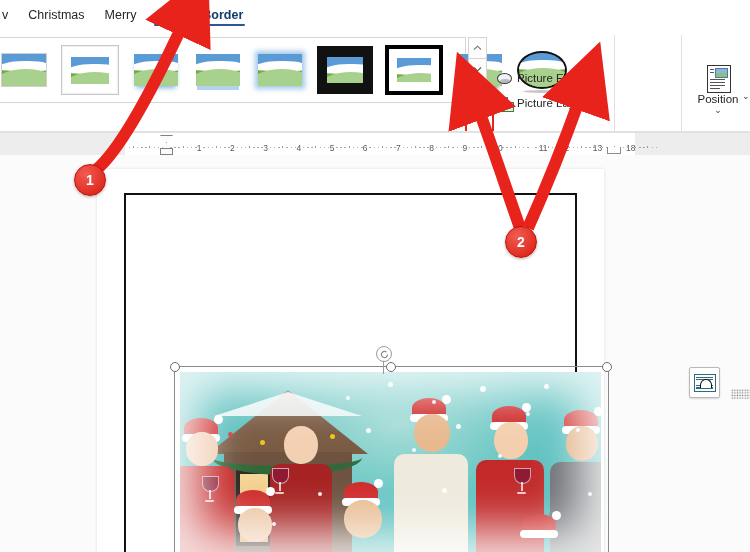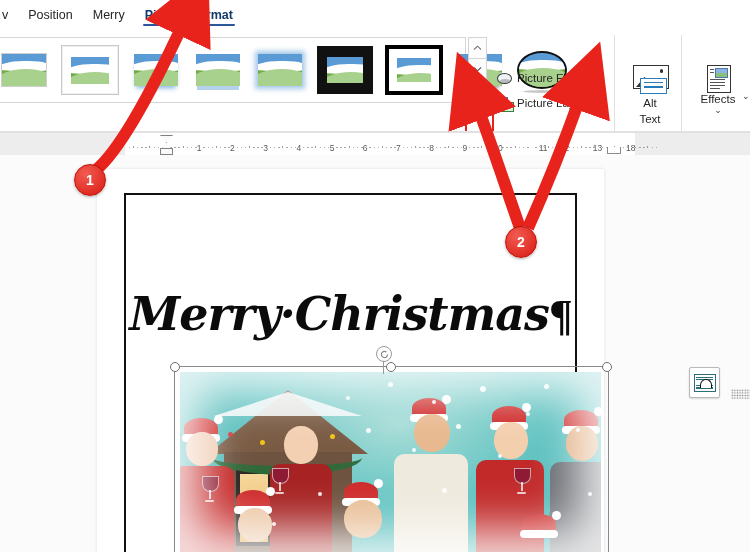--- a/index.html
+++ b/index.html
@@ -291,23 +291,23 @@
     color:#fff;font-size:14px;font-weight:bold;
     display:flex;align-items:center;justify-content:center;
     box-shadow:0 1px 3px rgba(0,0,0,.3);
   }
 </style>
 </head>
 <body>
 
 <div id="tabbar">
   <div class="tab first">v</div>
-  <div class="tab">Position</div>
+  <div class="tab">Christmas</div>
   <div class="tab">Merry</div>
-  <div class="tab active">Picture Format</div>
+  <div class="tab active">Picture Border</div>
 </div>
 <div id="tabbar-sep"></div>
 
 <div id="ribbon">
 
   <div id="gallery-box">
     <div class="thumb plain">
         <div class="pic"></div>
       </div>
     <div class="thumb matted">
@@ -367,47 +367,33 @@
     <div class="pitem">
       <span class="ic ic-lay"></span>
       <span>Picture Layout</span>
       <span class="cv">⌄</span>
     </div>
   </div>
 
   <div class="vsep" style="left:614px;top:6px;height:96px;"></div>
   <div class="vsep" style="left:681px;top:6px;height:96px;"></div>
 
-  <div id="alttext">
-    <div class="glyph">
-      <div id="alt-frame">
-          <div id="alt-mtn"></div>
-          <div id="alt-dot"></div>
-        </div>
-      <div id="alt-cap">
-          <i></i>
-          <i></i>
-        </div>
-    </div>
-    <div class="lbl">Alt</div>
-    <div class="lbl">Text</div>
-  </div>
 
   <div id="position">
     <div id="pos-glyph">
       <div id="pos-page"></div>
       <div id="pos-img"></div>
       <i class="pl1"></i>
         <i class="pl2"></i>
         <i class="pl3"></i>
       <i class="pl4"></i>
         <i class="pl5"></i>
         <i class="pl6"></i>
     </div>
-    <div class="lbl">Effects</div>
+    <div class="lbl">Position</div>
     <div class="caret">⌄</div>
   </div>
   <div class="caret" style="position:absolute;left:742px;top:62px;">⌄</div>
 
   <div id="lbl-accessibility">
     <span id="dlg-launcher"></span>
     <span>Accessibility</span>
   </div>
 </div>
 <div id="ribbon-bottom"></div>
@@ -553,23 +539,20 @@
 </div>
 
 <div id="docarea">
   <div id="gutter-l"></div>
   <div id="gutter-r"></div>
   <div id="right-dots"></div>
 
   <div id="page">
     <div id="page-border"></div>
 
-    <div id="title">
-      <span>Merry·Christmas</span><span id="pilcrow">¶</span>
-    </div>
 
     <div id="pic-wrap">
       <div id="pic-photo">
         <div class="sky"></div>
         <div class="house">
           <div class="roof"></div>
             <div class="roof-snow"></div>
           <div class="wall">
             <div class="window">
                 <i class="wv"></i>

